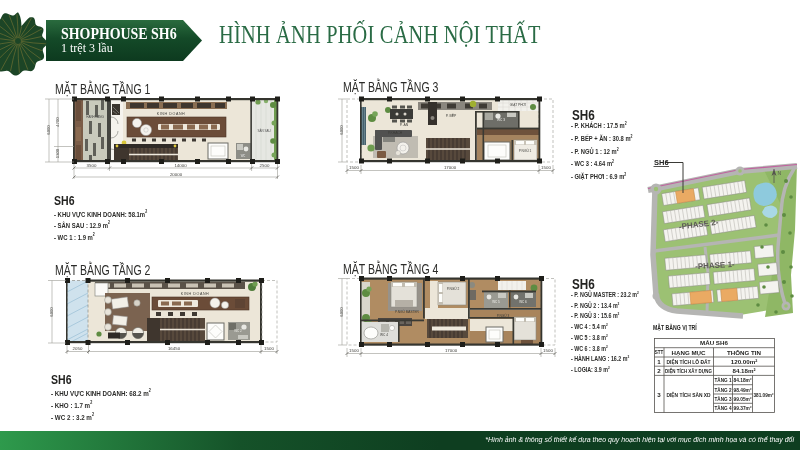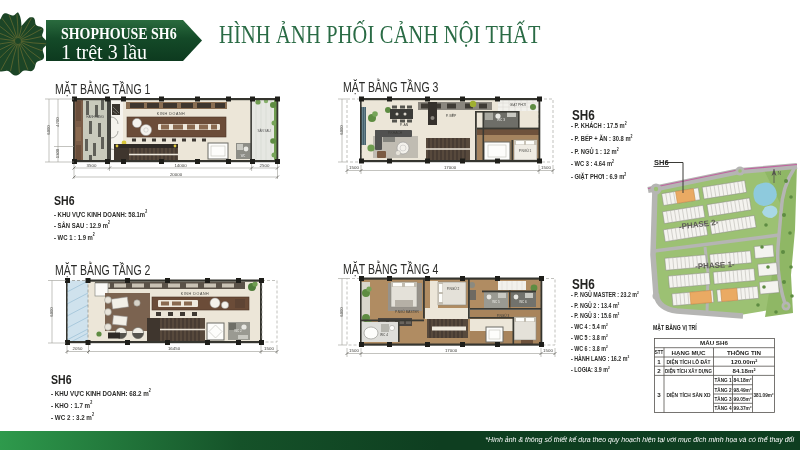--- a/index.html
+++ b/index.html
@@ -29,21 +29,21 @@
       </linearGradient>
     </defs>
     <path d="M46 20 L183 20 L202 40.5 L183 61 L46 61 Z" fill="url(#bgrad)"></path>
   </svg>
 
   <div class="abs" style="left:61px;top:25px;font-family:'Liberation Serif',serif;white-space:nowrap;
        font-weight:bold;color:#ffffff;font-size:16px;letter-spacing:0px;
        transform:scaleX(0.87);transform-origin:left top;">SHOPHOUSE SH6</div>
 
   <div class="abs" style="left:61px;top:41px;font-family:'Liberation Serif',serif;white-space:nowrap;
-       color:#ffffff;font-size:20px;">1 trệt 3 lầu</div>
+       color:#ffffff;font-size:12px;">1 trệt 3 lầu</div>
 
   <svg class="abs" style="left:-8px;top:1px;" width="72" height="78" viewBox="0 0 72 78">
     <path d="M54.4 40.0 L55.0 41.3 L55.0 42.6 L54.4 43.9 L53.5 45.0 L52.4 46.0 L51.4 47.0 L50.9 48.1 L50.7 49.3 L51.0 50.7 L51.5 52.3 L52.0 54.0 L52.1 55.6 L51.8 57.0 L51.0 58.2 L49.7 58.9 L48.3 59.5 L46.8 59.9 L45.5 60.4 L44.6 61.2 L43.9 62.4 L43.4 64.0 L43.0 65.7 L42.4 67.4 L41.5 68.8 L40.3 69.8 L38.9 70.2 L37.3 70.1 L35.7 69.8 L34.1 69.5 L32.7 69.4 L31.4 69.8 L30.1 70.6 L28.9 71.8 L27.5 73.0 L26.0 74.1 L24.4 74.6 L22.9 74.6 L21.4 74.0 L20.0 73.0 L18.7 71.8 L17.5 70.8 L16.2 70.1 L14.8 69.8 L13.2 69.9 L11.5 70.2 L9.6 70.5 L7.8 70.4 L6.3 69.9 L5.1 68.8 L4.2 67.3 L3.6 65.6 L3.2 63.9 L2.6 62.3 L1.8 61.1 L0.7 60.2 L-0.8 59.5 L-2.5 58.8 L-4.1 58.0 L-5.4 56.9 L-6.2 55.5 L-6.4 53.9 L-6.2 52.1 L-5.7 50.3 L-5.2 48.6 L-4.9 47.0 L-5.0 45.6 L-5.6 44.3 L-6.5 42.9 L-7.5 41.5 L-8.3 40.0 L-8.6 38.4 L-8.4 36.9 L-7.5 35.5 L-6.2 34.1 L-4.8 33.0 L-3.5 31.8 L-2.6 30.7 L-2.1 29.4 L-2.1 28.0 L-2.2 26.4 L-2.3 24.8 L-2.1 23.2 L-1.4 21.9 L-0.3 20.9 L1.3 20.3 L3.1 20.0 L4.8 19.7 L6.4 19.5 L7.6 18.9 L8.5 18.0 L9.1 16.8 L9.7 15.4 L10.5 14.0 L11.4 12.9 L12.7 12.3 L14.1 12.3 L15.7 12.7 L17.3 13.4 L18.8 14.0 L20.2 14.4 L21.4 14.4 L22.5 13.9 L23.6 13.1 L24.7 12.1 L26.0 11.3 L27.2 13.2 L28.2 15.7 L28.9 18.7 L29.3 22.1 L29.4 25.1 L30.4 24.0 L31.7 22.6 L33.2 20.7 L35.2 18.5 L37.3 16.5 L38.8 16.2 L40.2 16.2 L41.4 16.6 L42.3 17.5 L42.9 18.9 L43.1 20.4 L43.3 21.9 L43.6 23.2 L44.2 24.1 L45.1 24.8 L46.4 25.2 L47.9 25.6 L49.3 26.1 L50.5 26.8 L51.3 27.8 L51.5 29.1 L51.3 30.5 L50.8 32.0 L50.3 33.3 L50.1 34.5 L50.4 35.6 L51.1 36.6 L52.2 37.6 L53.4 38.8 L54.4 40.0 Z" fill="#1c4526"></path>
     <g stroke="#b39440" stroke-width="0.4" fill="none" opacity="0.95">
       <path d="M29.0 40.3 Q41.2 42.3 53.8 42.8"></path>
       <path d="M28.8 41.1 Q38.9 46.0 49.9 49.7"></path>
       <path d="M28.3 41.9 Q38.1 50.6 48.9 58.1"></path>
       <path d="M27.7 42.5 Q34.5 53.4 42.6 63.5"></path>
       <path d="M27.0 42.8 Q30.6 56.0 35.8 68.7"></path>
       <path d="M26.1 43.0 Q25.9 57.5 27.4 71.8"></path>

